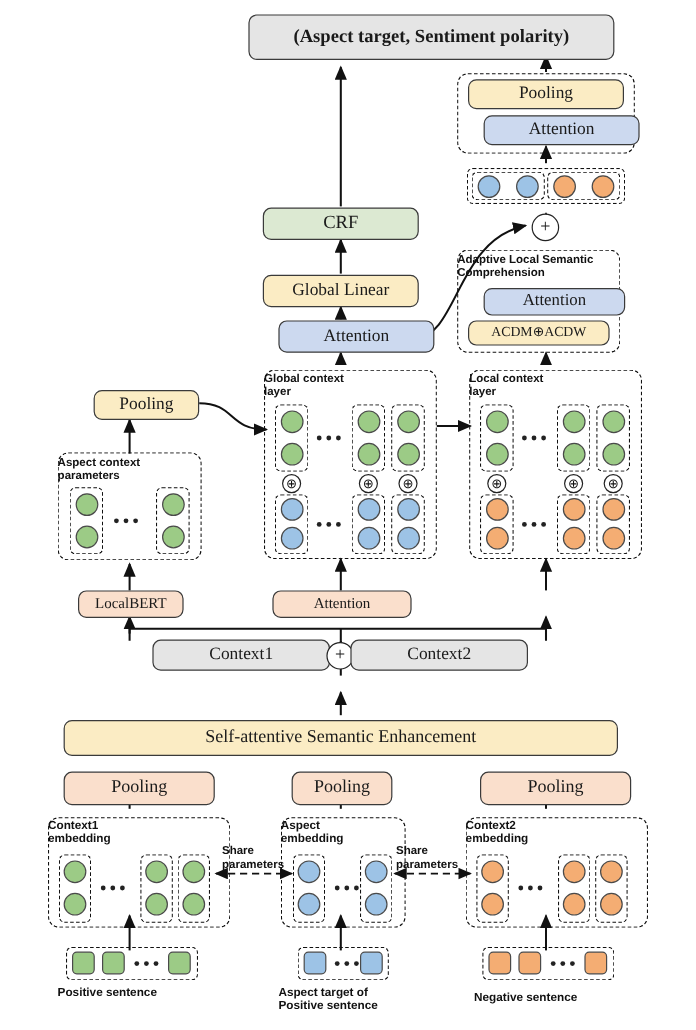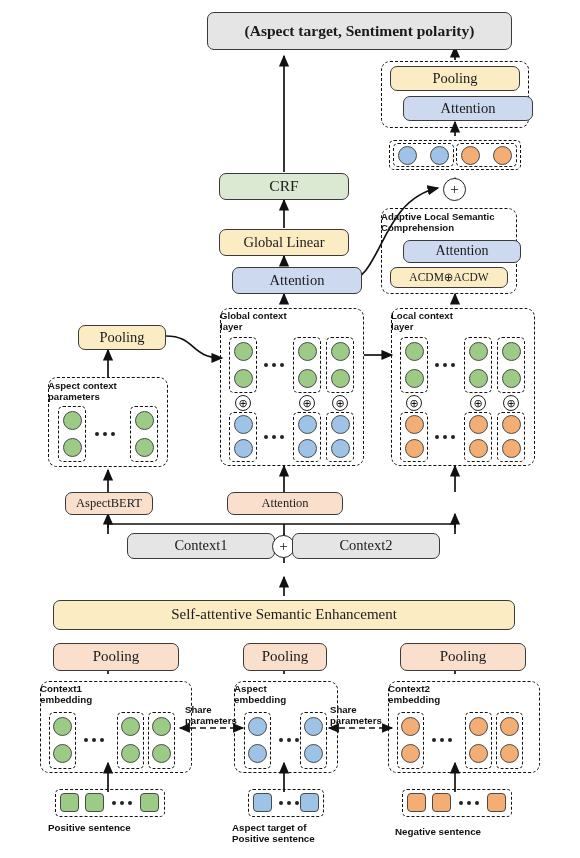--- a/index.html
+++ b/index.html
@@ -230,21 +230,21 @@
       <i></i>
     </div>
   <div class="dash-sq" style="left:464px;top:412px;width:28px;height:50px;"></div>
   <div class="circ o" style="left:469px;top:415px;width:19px;height:19px;"></div>
   <div class="circ o" style="left:469px;top:439px;width:19px;height:19px;"></div>
   <div class="dash-sq" style="left:497px;top:412px;width:28px;height:50px;"></div>
   <div class="circ o" style="left:502px;top:415px;width:19px;height:19px;"></div>
   <div class="circ o" style="left:502px;top:439px;width:19px;height:19px;"></div>
 
   <div class="box c-peach" style="left:65px;top:492px;width:88px;height:23px;font-size:12.5px;">
-    <span>AspectBERT</span>
+    <span>LocalBERT</span>
   </div>
   <div class="box c-peach" style="left:227px;top:492px;width:116px;height:23px;font-size:12.5px;">
     <span>Attention</span>
   </div>
 
   <div class="box c-grey" style="left:127px;top:533px;width:148px;height:26px;font-size:14.5px;">
     <span>Context1</span>
   </div>
   <div class="oplus" style="left:272px;top:535px;width:23px;height:23px;font-size:15px;">
     <span>+</span>

